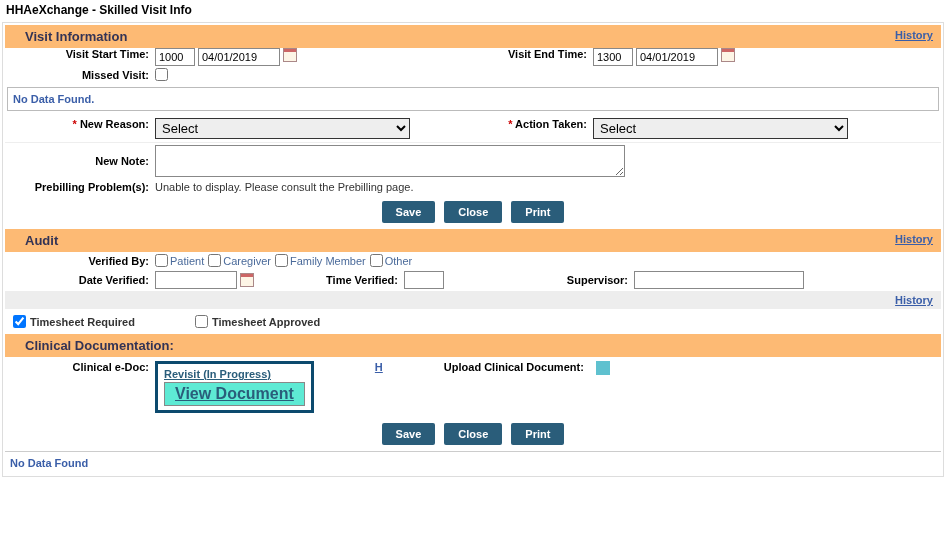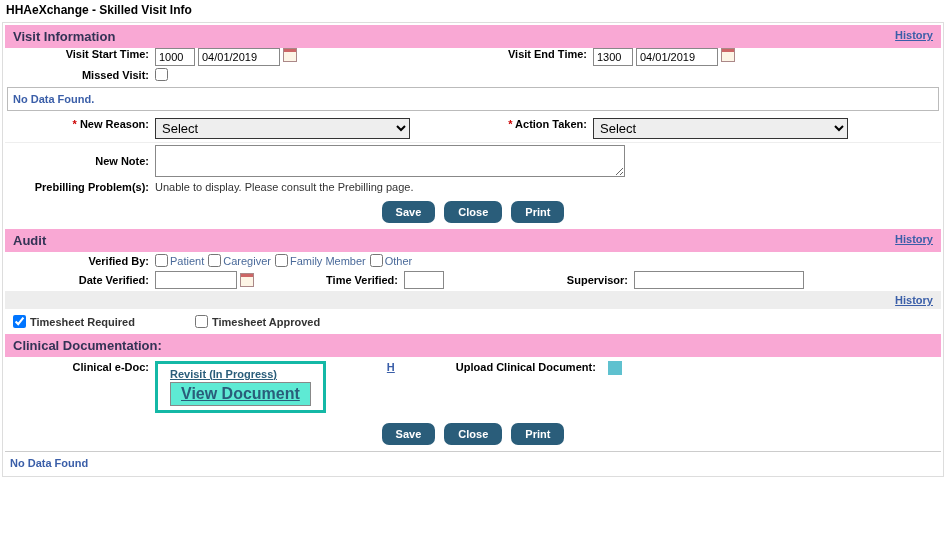--- a/index.html
+++ b/index.html
@@ -1,37 +1,37 @@
 <!DOCTYPE html>
 <html><head>
 <meta charset="utf-8">
 <style>
 * { box-sizing: border-box; margin: 0; padding: 0; }
 body { font-family: Verdana, Arial, sans-serif; font-size: 11px; color: #333; background: #fff; width: 946px; }
 .page-title { font-weight: bold; font-size: 12px; padding: 3px 6px; color: #000; }
 .container { border: 1px solid #ddd; margin: 2px; padding: 2px; }
-.section-header { background: #f9a8d4; color: #335; font-weight: bold; font-size: 13px; padding: 4px 8px; position: relative; }
+.section-header { background: #fdba74; color: #335; font-weight: bold; font-size: 13px; padding: 4px 20px; position: relative; }
 .section-header .history { position: absolute; right: 8px; top: 4px; }
 .history-bar { background: #ededed; text-align: right; padding: 3px 8px; }
 a.link { color: #3a5ea8; text-decoration: underline; font-weight: bold; font-size: 11px; cursor: pointer; }
 .row { display: flex; align-items: center; padding: 2px 0; }
 .lbl { font-weight: bold; color: #000; text-align: right; padding-right: 6px; }
 .lbl-w { width: 150px; display: inline-block; }
 .req { color: #c00; font-weight: bold; }
 input[type=text] { border: 1px solid #888; padding: 2px 3px; font-family: inherit; font-size: 11px; }
 select { border: 1px solid #333; font-family: inherit; font-size: 13px; padding: 1px 2px; background: #eee; }
 textarea { border: 1px solid #888; font-family: inherit; font-size: 11px; resize: both; }
 .cal-icon { display: inline-block; width: 14px; height: 14px; border: 1px solid #a88; background: #fdf5e6; position: relative; vertical-align: middle; margin-left: 3px; }
 .cal-icon::before { content: ""; position: absolute; top: 0; left: 0; right: 0; height: 3px; background: #c66; }
-.btn { background: #2a5d7a; color: #fff; border: none; padding: 5px 14px; font-weight: bold; font-size: 11px; cursor: pointer; border-radius: 7px; margin: 0 3px; }
+.btn { background: #2a5d7a; color: #fff; border: none; padding: 5px 14px; font-weight: bold; font-size: 11px; cursor: pointer; border-radius: 2px; margin: 0 3px; }
 .btn-row { text-align: center; padding: 6px 0; }
 .no-data-box { border: 1px solid #bbb; text-align: left; font-weight: bold; color: #3a5ea8; padding: 5px; margin: 4px 2px; }
 .no-data-plain { text-align: left; font-weight: bold; color: #3a5ea8; padding: 5px; border-top: 1px solid #ccc; }
 .audit-check { color: #4a6a9a; margin: 0 4px 0 2px; }
-.edoc-box { border: 3px solid #14b8a6; padding: 4px 12px; display: inline-block; }
+.edoc-box { border: 3px solid #0c4a6e; padding: 4px 6px; display: inline-block; }
 .inner-btn { background: #5eead4; border: 1px solid #888; padding: 2px 10px; font-size: 16px; font-weight: bold; color: #2a5d7a; text-decoration: underline; cursor: pointer; }
 .upload-icon { display:inline-block; width: 14px; height: 14px; background: #5fc1cf; vertical-align: middle; margin-left: 3px; }
 .split-row { display: flex; }
 .half { flex: 1; display: flex; align-items: flex-start; }
 input[type=checkbox] { vertical-align: middle; }
 </style>
 </head>
 <body>
 
 <div class="page-title">HHAeXchange - Skilled Visit Info</div>

